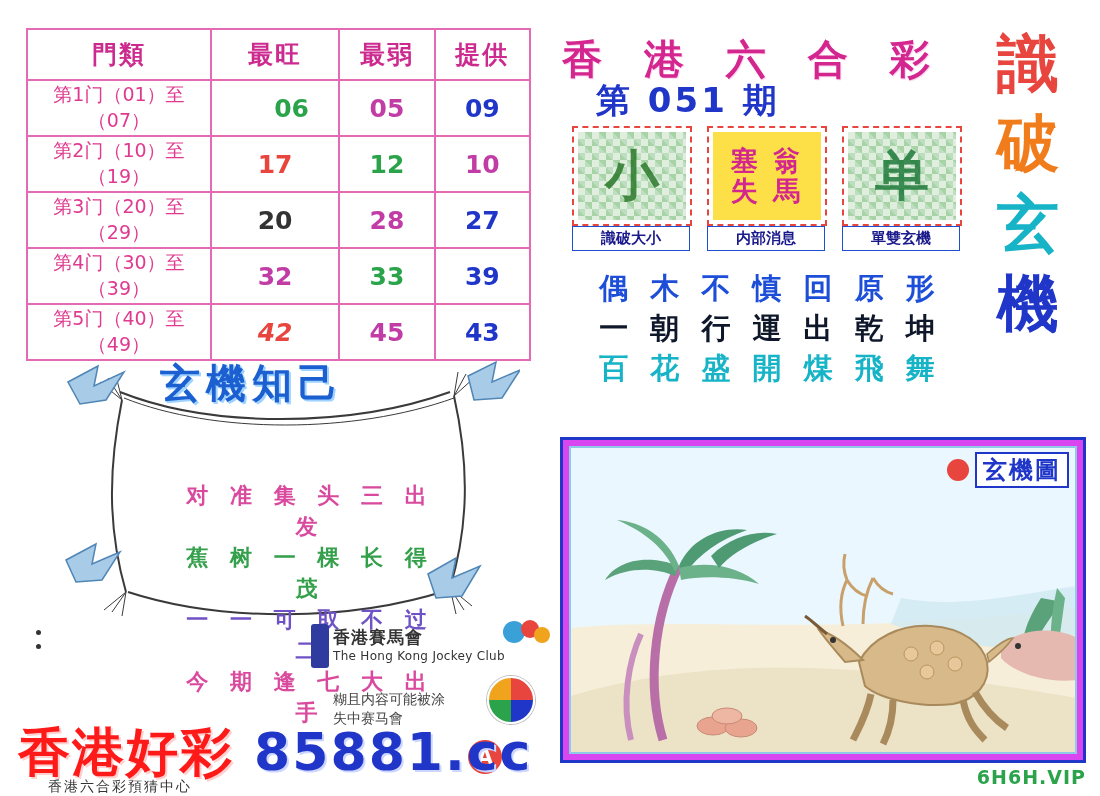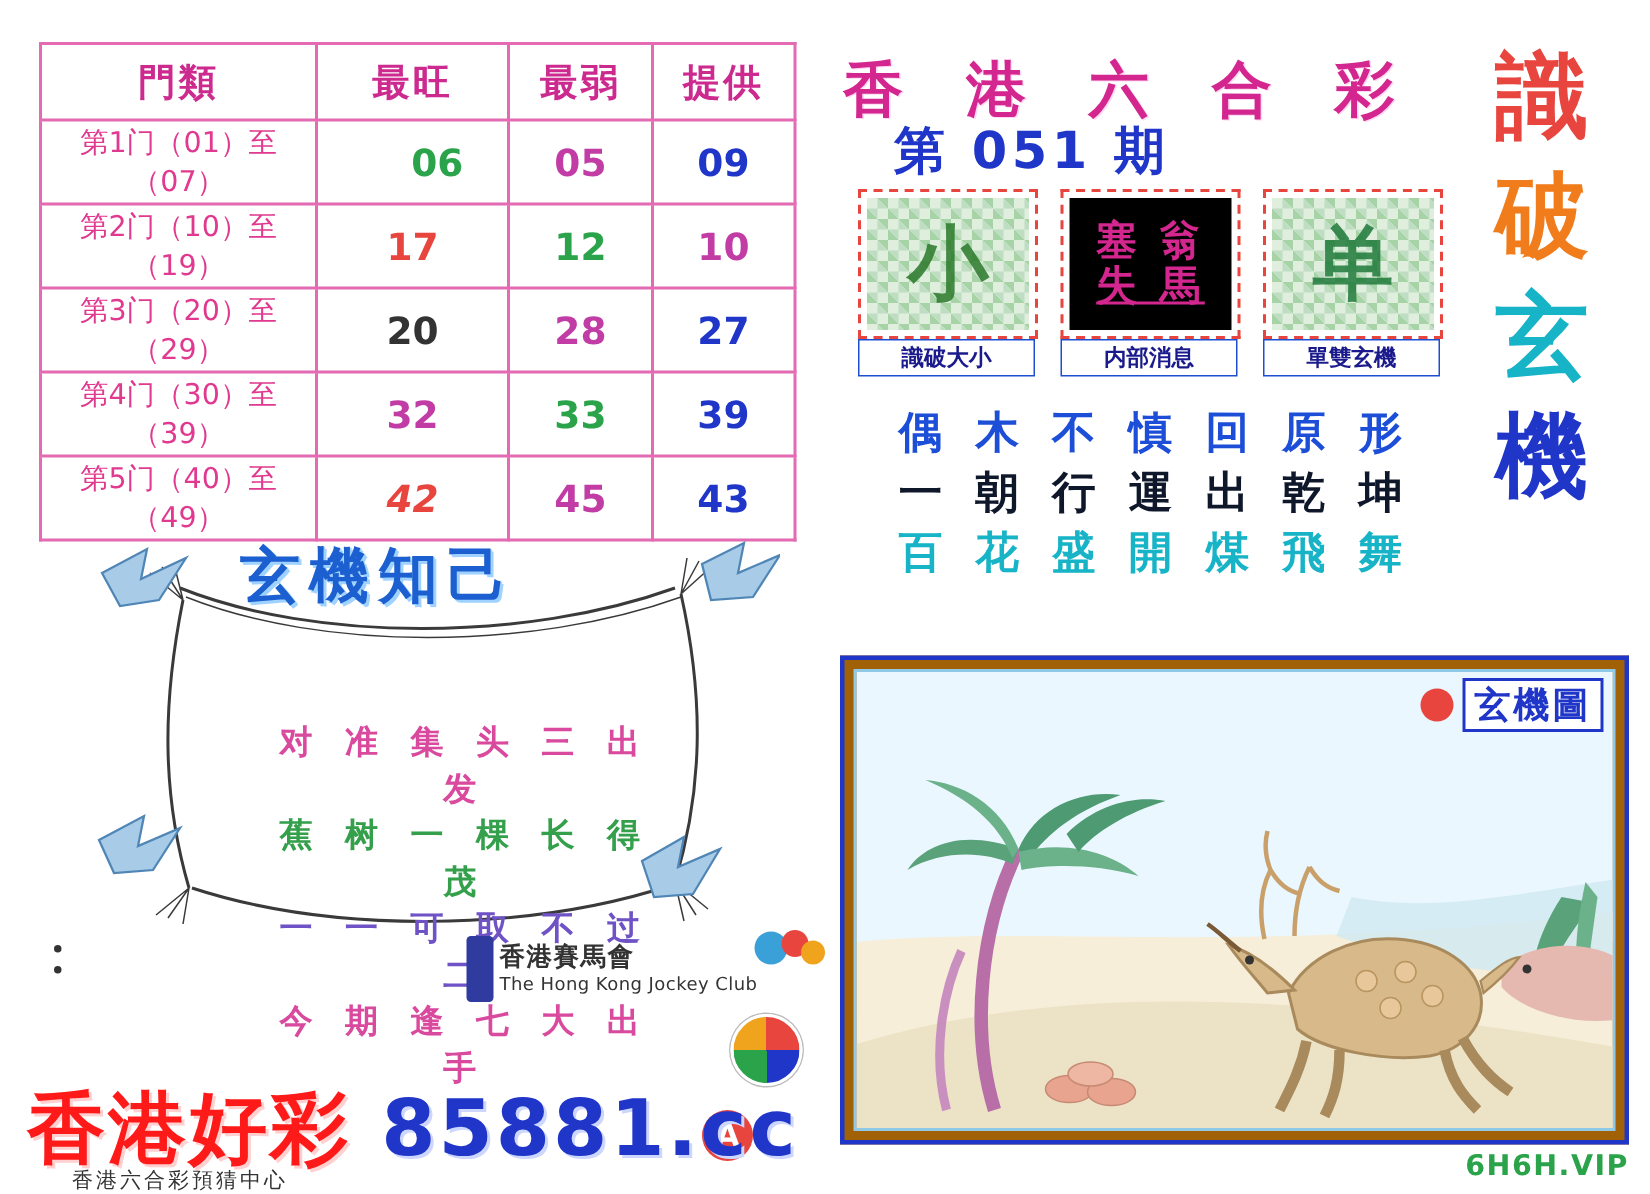--- a/index.html
+++ b/index.html
@@ -39,23 +39,23 @@
   .bx .inner{position:absolute;left:4px;top:4px;right:4px;bottom:4px;display:flex;align-items:center;justify-content:center;overflow:hidden;}
   .bx1{left:0;}
   .bx2{left:135px;}
   .bx3{left:270px;}
   .mosaic{position:absolute;left:0;top:0;width:100%;height:100%;
     background-image:
       linear-gradient(45deg,rgba(120,190,120,.55) 25%,transparent 25%,transparent 75%,rgba(120,190,120,.55) 75%),
       linear-gradient(45deg,rgba(150,200,160,.45) 25%,transparent 25%,transparent 75%,rgba(150,200,160,.45) 75%);
     background-size:14px 14px,14px 14px;background-position:0 0,7px 7px;background-color:#dfeedd;}
   .bigchar{position:relative;font-size:54px;font-weight:bold;color:#2b7a2b;font-family:"DejaVu Serif","Liberation Serif",serif;opacity:.85;}
-  .bx2 .inner{background:#000000;flex-direction:column;}
+  .bx2 .inner{background:#fde047;flex-direction:column;}
   .b2l1{font-size:27px;font-weight:bold;color:#d4268f;letter-spacing:3px;line-height:30px;}
-  .b2l2{font-size:27px;font-weight:bold;color:#d4268f;letter-spacing:3px;line-height:30px;text-decoration:underline;}
+  .b2l2{font-size:27px;font-weight:bold;color:#d4268f;letter-spacing:3px;line-height:30px;}
   .cap{position:absolute;top:100px;width:116px;text-align:center;font-size:15px;font-weight:bold;color:#1a1a8c;border:1px solid #1d4fd0;background:#fff;padding:2px 0;}
   .cap1{left:0;}
   .cap2{left:135px;}
   .cap3{left:270px;}
 
   
   .poem-right{position:absolute;left:595px;top:268px;width:350px;}
   .poem-right div{font-size:29px;font-weight:bold;letter-spacing:6px;line-height:40px;text-align:center;font-family:"DejaVu Serif","Liberation Serif",serif;}
   .pr0{color:#1d4ed8;}
   .pr1{color:#0f172a;}
@@ -64,21 +64,21 @@
 
   
   .vtitle{position:absolute;left:980px;top:24px;width:96px;text-align:center;}
   .vtitle div{font-size:62px;font-weight:bold;line-height:80px;font-family:"DejaVu Serif","Liberation Serif",serif;}
   .v0{color:#e8453f;}
   .v1{color:#f07c1c;}
   .v2{color:#17b3c6;}
   .v3{color:#1f36c9;}
 
   
-  .pic{position:absolute;left:560px;top:437px;width:520px;height:320px;border:3px solid #1f36c9;background:#a16207;overflow:hidden;}
+  .pic{position:absolute;left:560px;top:437px;width:520px;height:320px;border:3px solid #1f36c9;background:#d946ef;overflow:hidden;}
   .pic-inner{position:absolute;left:6px;top:6px;right:6px;bottom:6px;border:2px solid #8fc9e8;overflow:hidden;
     background:linear-gradient(#eaf6fd 0%,#f3fbff 45%,#fdf6e6 60%,#fdf3df 100%);}
   .pic-label{position:absolute;right:14px;top:12px;display:flex;align-items:center;gap:6px;}
   .pic-label .dot{width:22px;height:22px;border-radius:50%;background:#e8453f;display:inline-block;}
   .pic-label .txt{font-size:24px;font-weight:bold;color:#1f36c9;letter-spacing:2px;border:2px solid #1f36c9;padding:0 6px;background:#fff;}
 
   
   .jc{position:absolute;left:333px;top:626px;width:220px;}
   .jc .jc-cn{font-size:17px;font-weight:bold;color:#333;letter-spacing:1px;}
   .jc .jc-en{font-size:12px;color:#333;letter-spacing:.3px;}
@@ -274,20 +274,24 @@
       <span class="dot"></span>
       <span class="txt">玄機圖</span>
     </div>
   </div>
 
   <div class="jc-logo"></div>
   <div class="jc">
     <div class="jc-cn">香港賽馬會</div>
     <div class="jc-en">The Hong Kong Jockey Club</div>
   </div>
+  <div class="jc-note">
+    <div>糊且内容可能被涂</div>
+    <div>失中赛马會</div>
+  </div>
   <svg class="jc-sm" viewBox="0 0 52 30">
     <circle cx="14" cy="15" r="11" fill="#3aa0d8"></circle>
       <circle cx="30" cy="12" r="9" fill="#e8453f"></circle>
       <circle cx="42" cy="18" r="8" fill="#f0a31c"></circle>
   </svg>
   <div class="jc-ball"></div>
   <div class="markA">A</div>
   <div class="deco-dot"></div>
   <div class="deco-dot2"></div>
 

